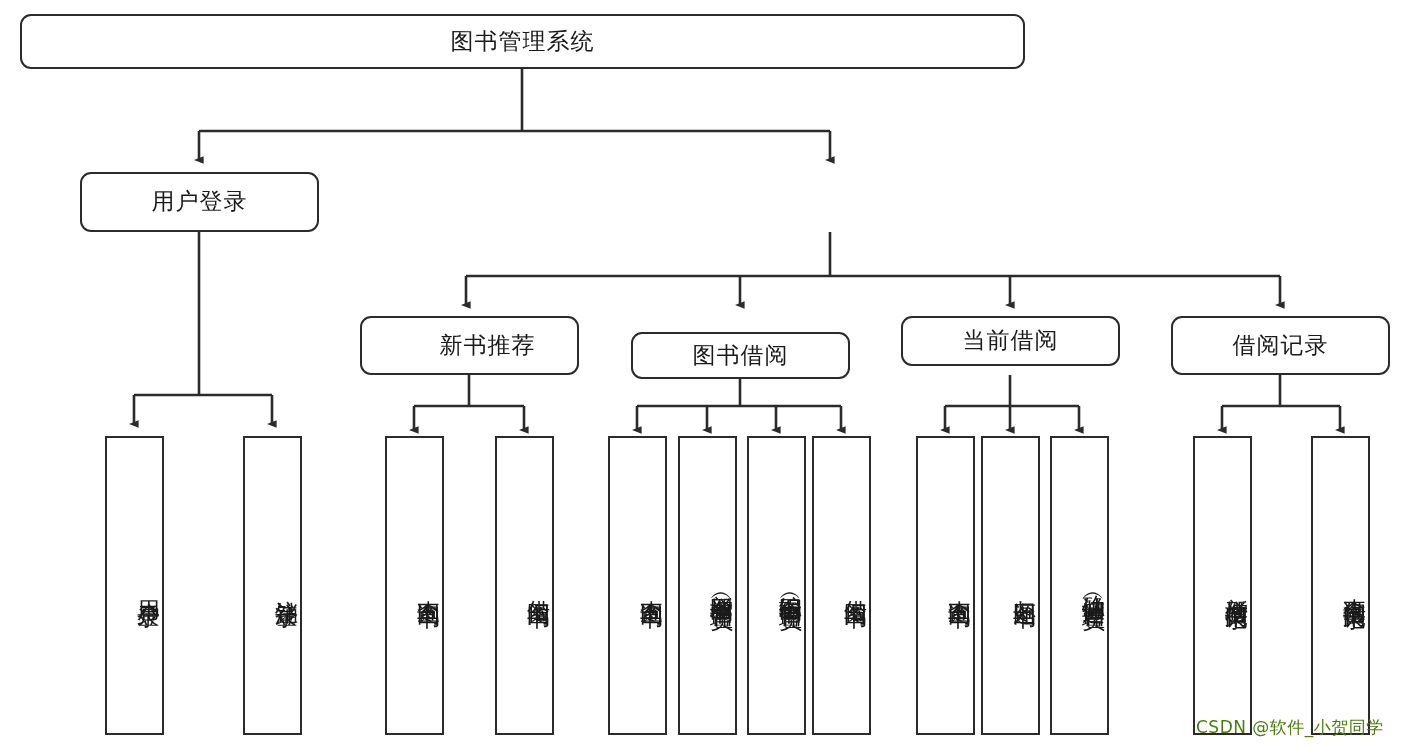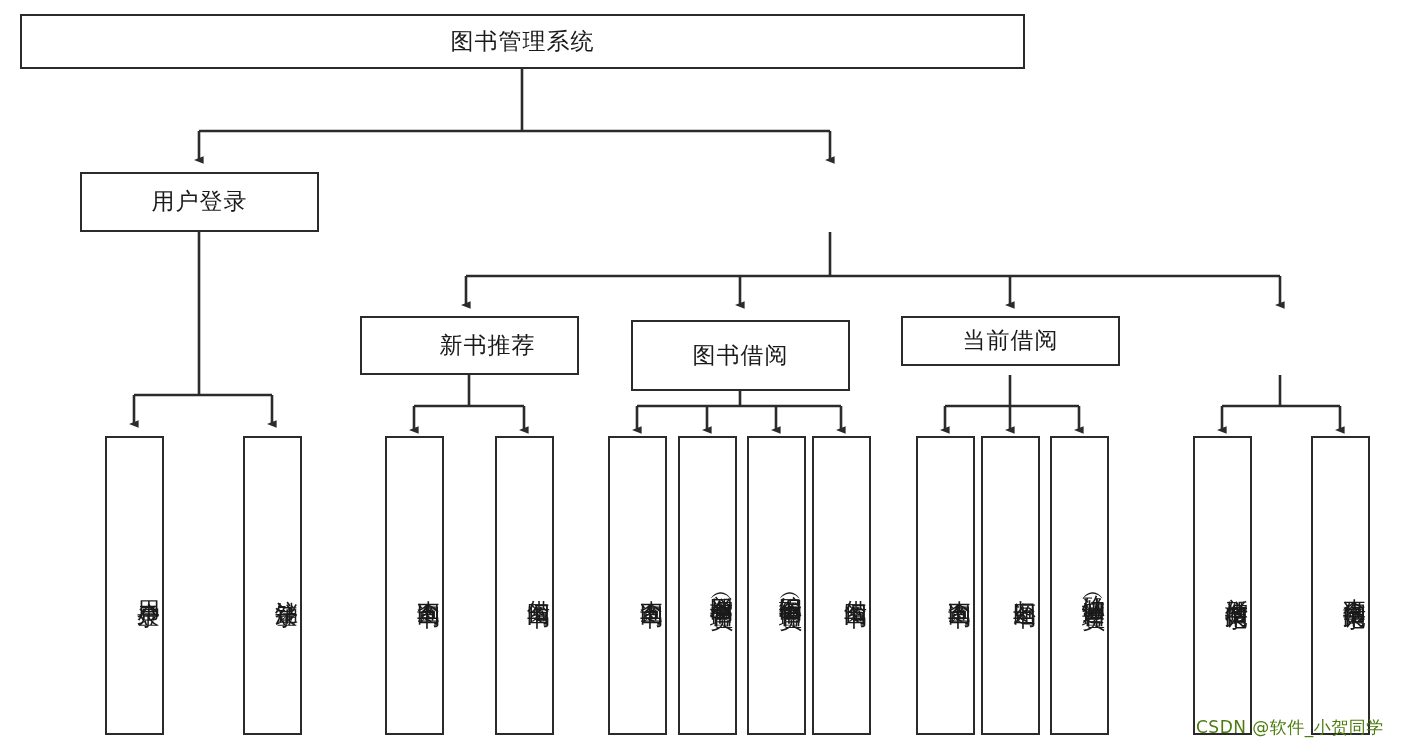--- a/index.html
+++ b/index.html
@@ -34,20 +34,21 @@
     display: flex;
     align-items: center;
     justify-content: center;
     color: #1a1a1a;
     text-align: center;
     line-height: 1.18;
   }
   .node.horiz {
     font-size: 23px;
     letter-spacing: 1px;
+    border-radius: 11px;
   }
   .node.vert {
     font-size: 23px;
     writing-mode: vertical-rl;
     text-orientation: upright;
     letter-spacing: 2px;
     padding: 14px 0;
     align-items: flex-start;
     justify-content: center;
   }
@@ -122,25 +123,28 @@
     <span class="lbl">图书管理系统</span>
   </div>
 
   <div class="node horiz" style="left:80px; top:172px; width:239px; height:60px;">
     <span class="lbl">用户登录</span>
   </div>
 
   <div class="node horiz" style="left:360px; top:316px; width:219px; height:59px;padding-left:36px;">
     <span class="lbl">新书推荐</span>
   </div>
-  <div class="node horiz" style="left:631px; top:320px; width:219px; height:71px;">
+  <div class="node horiz" style="left:631px; top:332px; width:219px; height:47px;">
     <span class="lbl">图书借阅</span>
   </div>
   <div class="node horiz" style="left:901px; top:316px; width:219px; height:50px;">
     <span class="lbl">当前借阅</span>
+  </div>
+  <div class="node horiz" style="left:1171px; top:316px; width:219px; height:59px;">
+    <span class="lbl">借阅记录</span>
   </div>
 
   <div class="node vert" style="left:105px; top:436px; width:59px; height:299px;">
     <span class="lbl">用户登录</span>
   </div>
   <div class="node vert" style="left:243px; top:436px; width:59px; height:299px;">
     <span class="lbl">注销登录</span>
   </div>
 
   <div class="node vert" style="left:385px; top:436px; width:59px; height:299px;">

